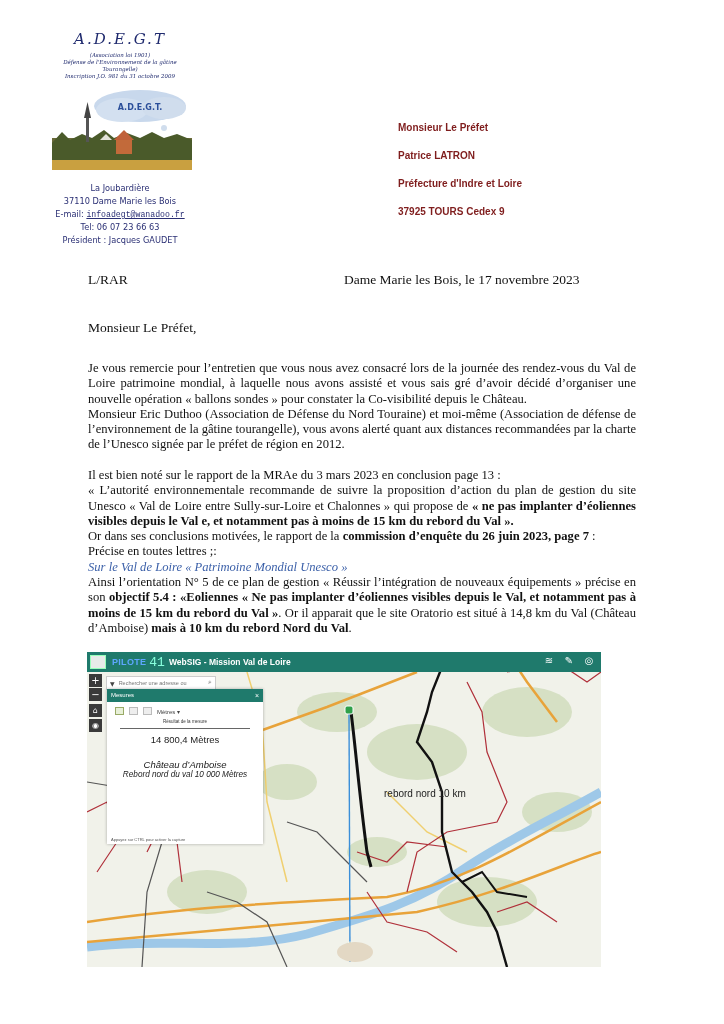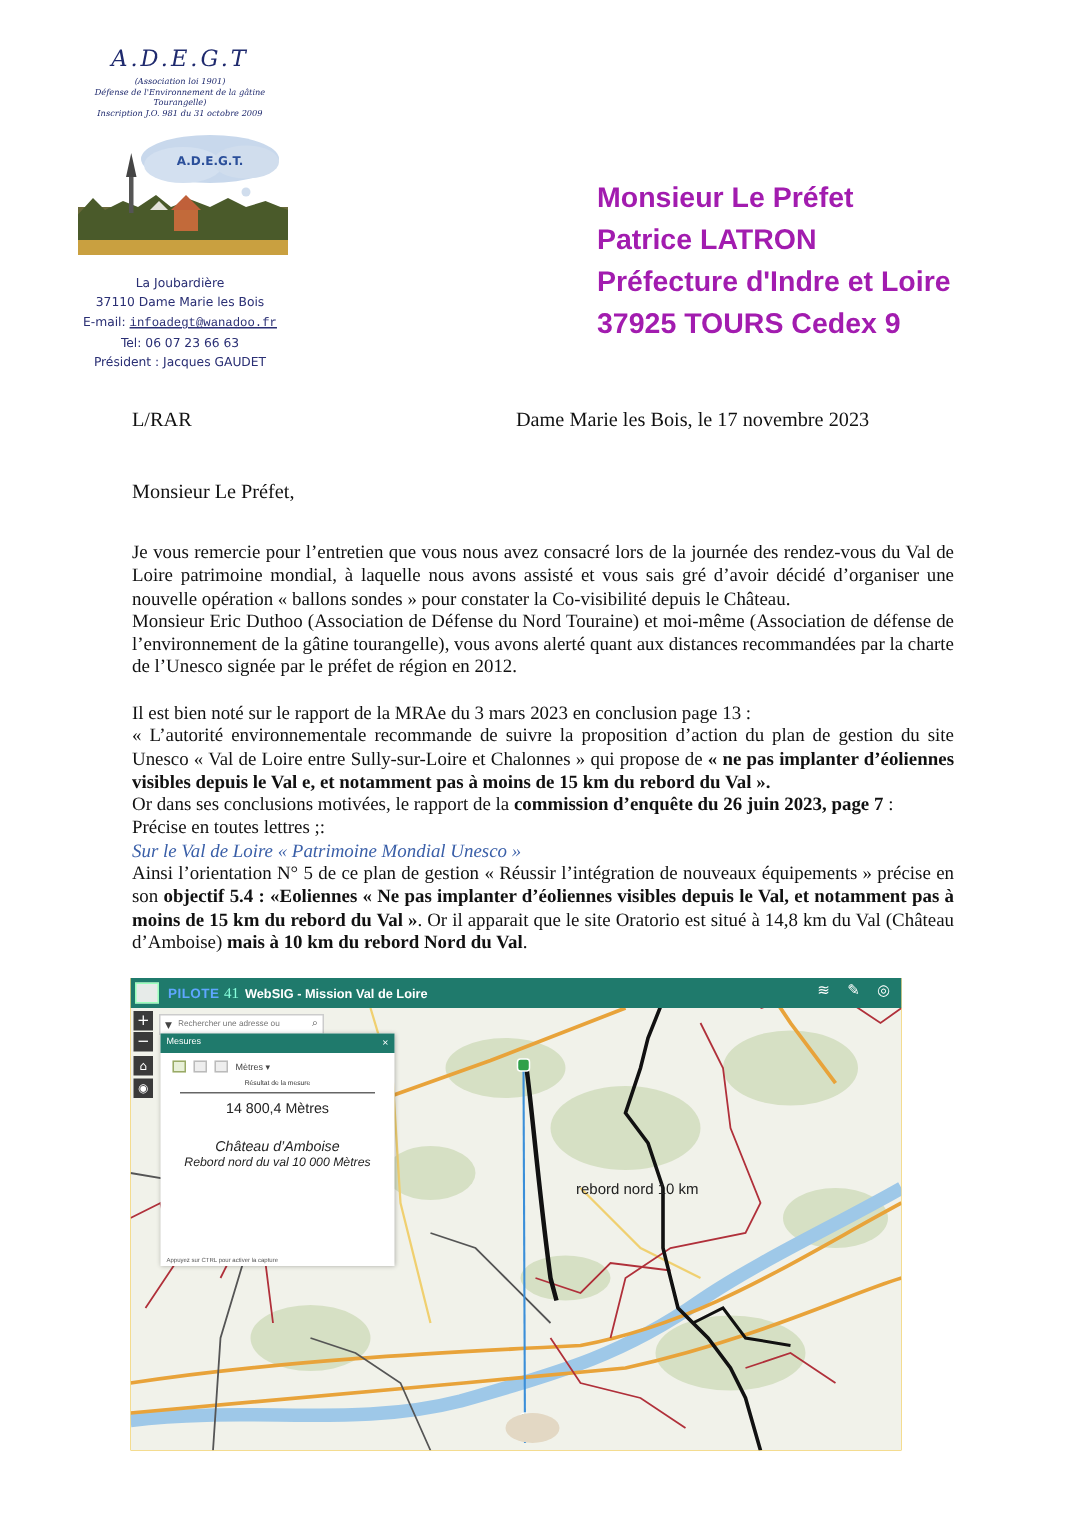--- a/index.html
+++ b/index.html
@@ -11,40 +11,40 @@
     font-family: "DejaVu Serif", serif; font-style: italic; font-size: 15px; letter-spacing: 2px; color: #1f2a6e; }
   .lh-sub { position: absolute; left: 40px; top: 52px; width: 160px; text-align: center;
     font-family: "DejaVu Serif", serif; font-style: italic; font-size: 5.5px; line-height: 7px; color: #1f2a6e; }
   .lh-logo { position: absolute; left: 52px; top: 88px; width: 140px; height: 82px; }
   .lh-address { position: absolute; left: 40px; top: 182px; width: 160px; text-align: center;
     font-family: "DejaVu Sans", sans-serif; font-size: 8.2px; line-height: 13px; color: #2a2f74; }
   .lh-address .email { text-decoration: underline; font-family: Liberation Mono, monospace; }
 
   
   .recipient { position: absolute; left: 398px; top: 122px; font-family: "Liberation Sans", sans-serif;
-    font-weight: bold; font-size: 19px; color: #a21caf; }
+    font-weight: bold; font-size: 10px; color: #7f1d1d; }
   .recipient div { height: 28px; }
 
   .ref { position: absolute; left: 88px; top: 272px; font-size: 13.5px; }
   .date { position: absolute; left: 344px; top: 272px; font-size: 13.5px; }
   .salutation { position: absolute; left: 88px; top: 320px; font-size: 13.5px; }
 
   .body-text { position: absolute; left: 88px; width: 548px; font-size: 12.6px; line-height: 15.3px; text-align: justify; }
   .p1 { top: 361px; }
   .p2 { top: 468px; }
   .italic-blue { font-style: italic; color: #3a5fa8; }
   b { font-weight: bold; }
 
   
   .map { position: absolute; left: 87px; top: 652px; width: 514px; height: 315px; overflow: hidden; background: #eab308; }
   .map svg.bg { position: absolute; left: 0; top: 0; }
   .map-header { position: absolute; left: 0; top: 0; width: 100%; height: 20px; background: #1f7a6c; display: flex; align-items: center; }
   .map-header .logo-box { width: 16px; height: 14px; margin-left: 3px; background: #e7ebe9; border: 1px solid #9fb; }
   .map-header .pilote { margin-left: 6px; font-family: "Liberation Sans", sans-serif; font-weight: bold; font-size: 9px; color: #5fa6ff; letter-spacing: 0.3px; }
-  .map-header .pilote-num { margin-left: 3px; font-family: Liberation Serif, serif; font-size: 10px; color: #8fd; }
+  .map-header .pilote-num { margin-left: 3px; font-family: Liberation Mono, monospace; font-size: 13px; color: #8fd; }
   .map-header .app-title { margin-left: 4px; font-family: "Liberation Sans", sans-serif; font-weight: bold; font-size: 8.5px; color: #fff; }
   .map-header .hdr-icons { position: absolute; right: 6px; top: 3px; display: flex; gap: 8px; }
   .map-header .hdr-icon { width: 12px; height: 12px; color: #fff; font-size: 10px; line-height: 12px; text-align: center; font-family: "DejaVu Sans", sans-serif; }
 
   .zoom-ctrl { position: absolute; left: 2px; top: 22px; width: 13px; }
   .zoom-ctrl .zbtn { width: 13px; height: 13px; background: #3a3a3a; color: #fff; font-family: "DejaVu Sans", sans-serif; font-size: 10px; line-height: 13px; text-align: center; margin-bottom: 1px; }
   .side-btn { position: absolute; left: 2px; width: 13px; height: 13px; background: #3a3a3a; color: #fff; font-family: "DejaVu Sans", sans-serif; font-size: 8px; line-height: 13px; text-align: center; }
 
   .search-box { position: absolute; left: 19px; top: 24px; width: 110px; height: 14px; background: #fff; border: 1px solid #ccc; display: flex; align-items: center; }
   .search-box .caret { font-size: 6px; margin-left: 3px; color: #444; font-family: "DejaVu Sans", sans-serif; }

